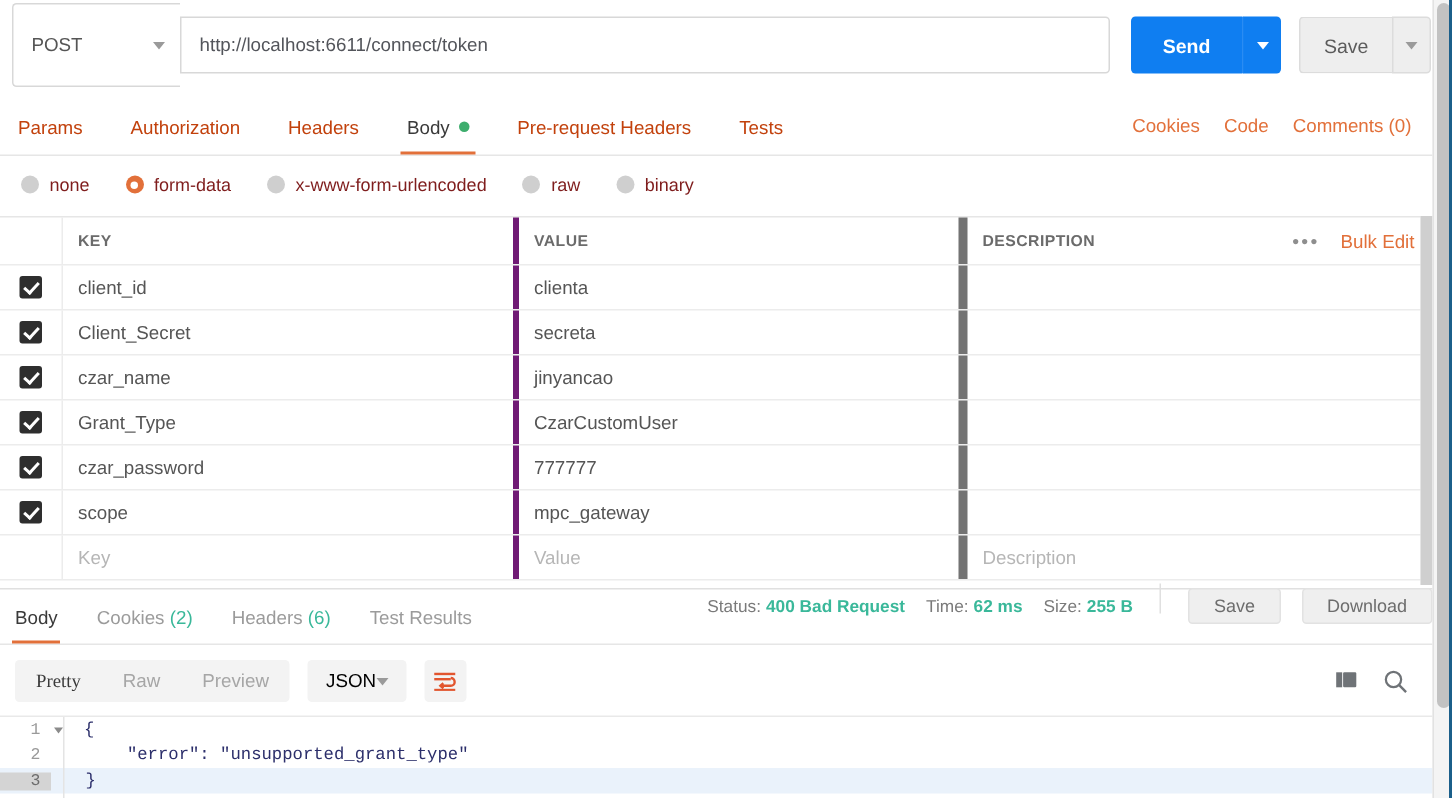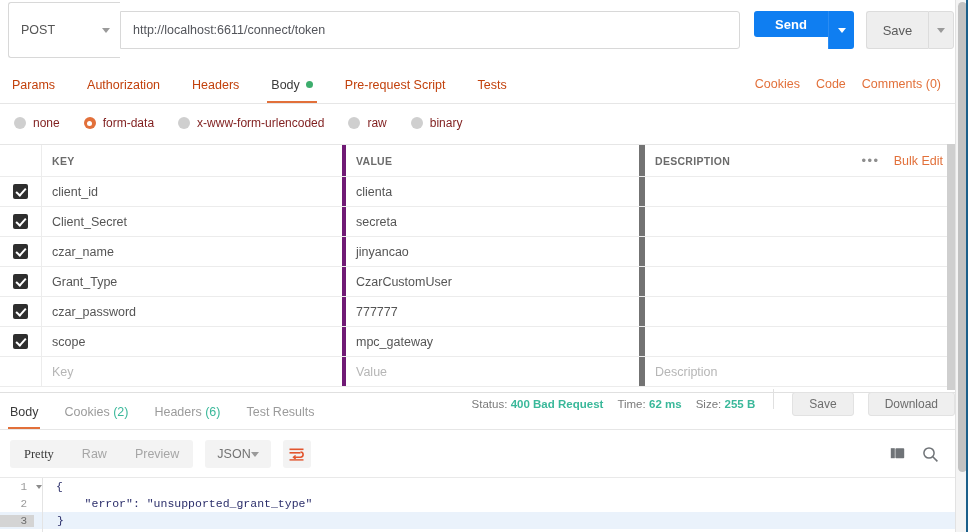--- a/index.html
+++ b/index.html
@@ -40,21 +40,21 @@
     flex: 0 0 620px; height: 38px;
     border: 1px solid #d8d8d8;
     border-radius: 0 3px 3px 0;
     background: #fff;
     display: flex; align-items: center;
     padding: 0 12px;
     font-size: 12.5px; color: #53555b;
   }
   .send-wrap { display:flex; margin-left: 14px; }
   .send-btn {
-    height: 26px; min-width: 74px;
+    height: 38px; min-width: 74px;
     background: #0f7ef1; color: #fff;
     border: none; border-radius: 3px 0 0 3px;
     font-size: 13px; font-weight: bold;
     font-family: inherit;
     display:flex; align-items:center; justify-content:center;
     padding: 12px 16px; cursor: pointer;
   }
   .send-caret {
     height: 38px; width: 26px;
     background: #0f7ef1; border: none;
@@ -195,21 +195,21 @@
     position:absolute; top:431px; left:0; width:955px; height:47px;
     display:flex; align-items:center; padding-left:10px;
     border-bottom:1px solid #e9e9e9;
   }
   .seg { display:flex; background:#f3f3f3; border-radius:3px; height:28px; align-items:center; }
   .seg-item { padding:0 14px; font-size:12.5px; color:#a6a6a6; cursor:pointer; line-height:28px; }
   .seg-item.active { color:#3a3a3a;font-family:Liberation Serif, serif; }
   .json-sel {
     margin-left:12px; height:28px; background:#f3f3f3; border-radius:3px;
     display:flex; align-items:center; padding:0 12px; cursor:pointer;
-    font-size:12.5px; color:#737373;
+    font-size:12.5px; color:#000000;
   }
   .wrap-btn {
     margin-left:12px; width:28px; height:28px; background:#f3f3f3; border-radius:3px;
     display:flex; align-items:center; justify-content:center; cursor:pointer;
   }
   .fmt-right { margin-left:auto; display:flex; align-items:center; gap:16px; padding-right:16px; }
 
   
   .code-area {
     position:absolute; top:478px; left:0; width:955px; height:54px;
@@ -287,21 +287,21 @@
         <span>Authorization</span>
       </div>
     <div class="tab">
         <span>Headers</span>
       </div>
     <div class="tab active">
       <span>Body</span>
       <span class="dot-green"></span>
     </div>
     <div class="tab">
-        <span>Pre-request Script</span>
+        <span>Pre-request Headers</span>
       </div>
     <div class="tab">
         <span>Tests</span>
       </div>
     <div class="req-tabs-right">
       <span class="link-orange">Cookies</span>
       <span class="link-orange">Code</span>
       <span class="link-orange">Comments (0)</span>
     </div>
   </div>

